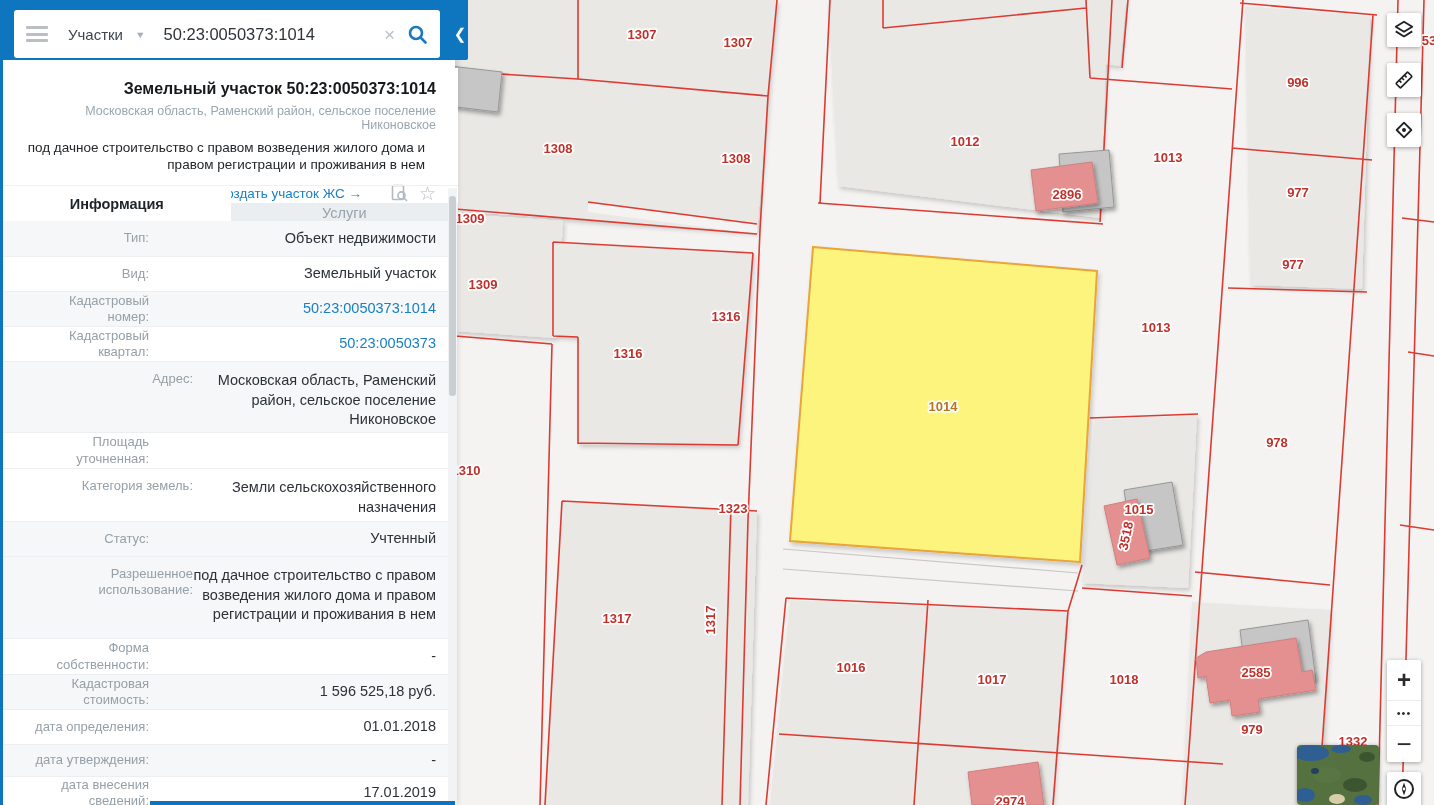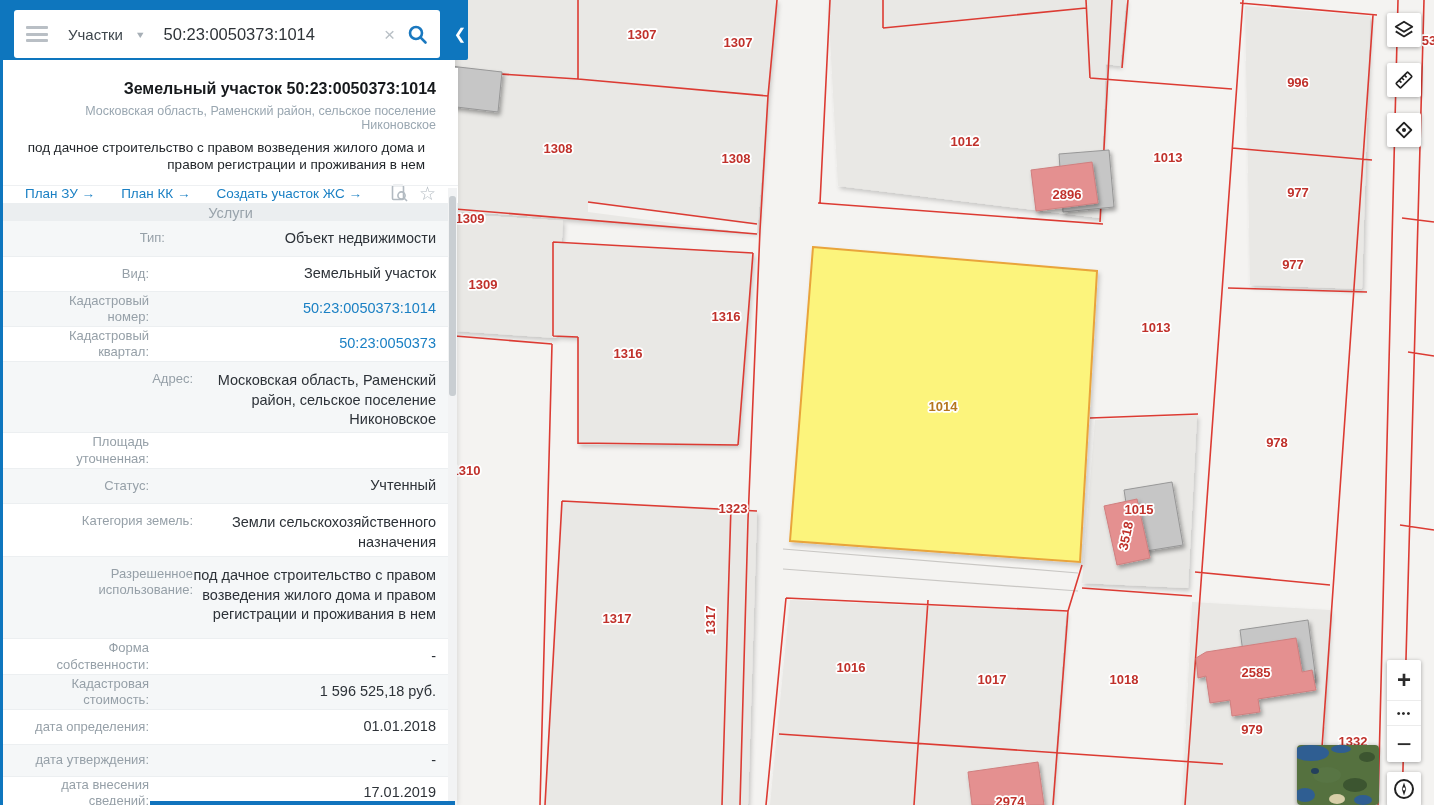--- a/index.html
+++ b/index.html
@@ -208,25 +208,26 @@
               <circle cx="11.5" cy="11.5" r="3.6"></circle>
               <line x1="14.2" y1="14.2" x2="17" y2="17"></line>
             </svg>
           </span>
           <span class="star-glyph">☆</span>
         </span>
       </div>
     </div>
 
     <div class="tabs">
+      <div class="tab active">Информация</div>
       <div class="tab inactive">Услуги</div>
     </div>
 
     <div class="info-table" id="info-table">
-        <div class="info-row alt" style="height: 36px; padding-left: 16px;">
+        <div class="info-row alt" style="height: 36px;">
           <div class="cell label">Тип:</div>
           <div class="cell value">Объект недвижимости</div>
         </div>
         <div class="info-row" style="height: 35px;">
           <div class="cell label">Вид:</div>
           <div class="cell value">Земельный участок</div>
         </div>
         <div class="info-row alt" style="height: 35px;">
           <div class="cell label">Кадастровый номер:</div>
           <div class="cell value link">50:23:0050373:1014</div>
@@ -236,27 +237,27 @@
           <div class="cell value link">50:23:0050373</div>
         </div>
         <div class="info-row alt top" style="height: 71px;">
           <div class="cell label">Адрес:</div>
           <div class="cell value">Московская область, Раменский район, сельское поселение Никоновское</div>
         </div>
         <div class="info-row" style="height: 36px;">
           <div class="cell label">Площадь уточненная:</div>
           <div class="cell value"></div>
         </div>
+        <div class="info-row top" style="height: 53px;">
+          <div class="cell label">Категория земель:</div>
+          <div class="cell value">Земли сельскохозяйственного назначения</div>
+        </div>
         <div class="info-row alt" style="height: 35px;">
           <div class="cell label">Статус:</div>
           <div class="cell value">Учтенный</div>
-        </div>
-        <div class="info-row top" style="height: 53px;">
-          <div class="cell label">Категория земель:</div>
-          <div class="cell value">Земли сельскохозяйственного назначения</div>
         </div>
         <div class="info-row alt top" style="height: 82px;">
           <div class="cell label">Разрешенное использование:</div>
           <div class="cell value">под дачное строительство с правом возведения жилого дома и правом регистрации и проживания в нем</div>
         </div>
         <div class="info-row" style="height: 36px;">
           <div class="cell label">Форма собственности:</div>
           <div class="cell value">-</div>
         </div>
         <div class="info-row alt" style="height: 35px;">

